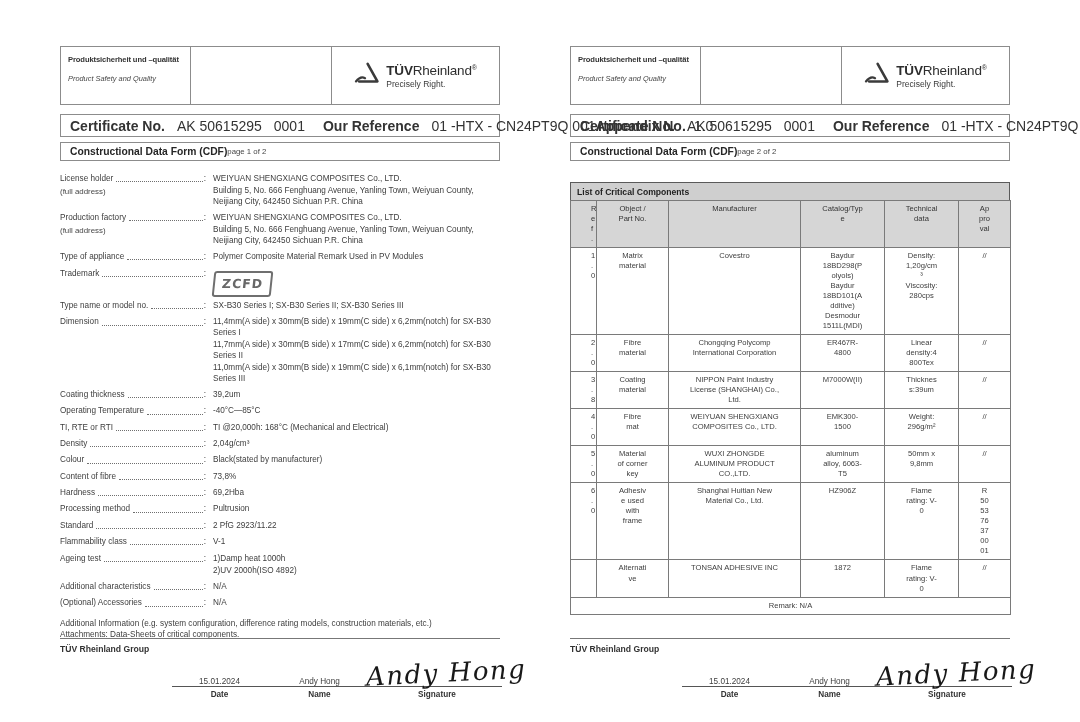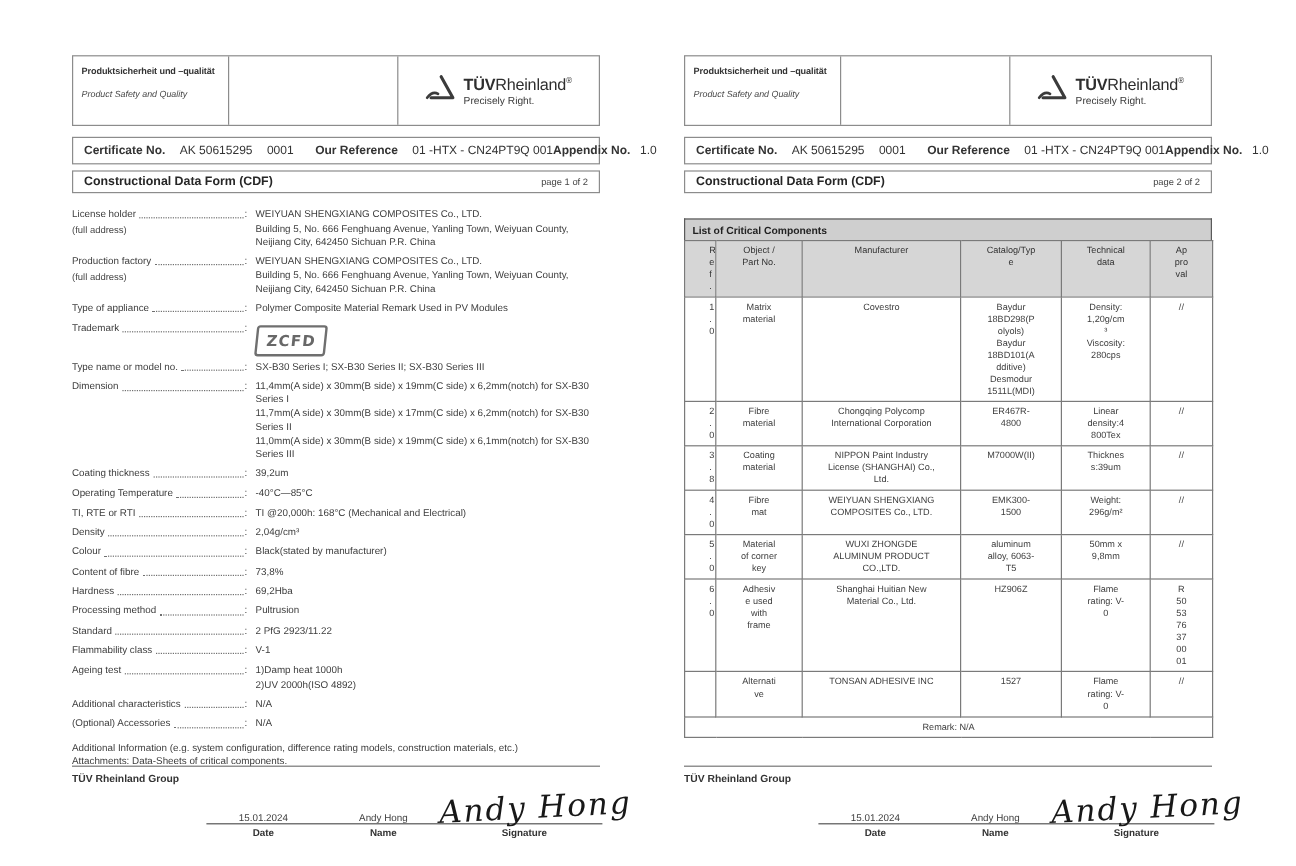--- a/index.html
+++ b/index.html
@@ -18,27 +18,27 @@
   .en{font-style:italic;font-size:7.4px;margin-top:10px;color:#474747;white-space:nowrap}
   .hdr-mid{flex:1;border-right:1px solid #8c8c8c}
   .hdr-right{width:167px;display:flex;align-items:center;justify-content:center;gap:6px}
   .tuv-triangle{width:26px;height:24px;margin-top:-6px;flex-shrink:0}
   .brand-line{font-size:13.5px;color:#2e2e2e;letter-spacing:-0.2px;white-space:nowrap}
   .brand-line .b{font-weight:bold}
   .brand-line sup{font-size:7px}
   .tagline{font-size:8.5px;color:#3a3a3a;margin-top:1px}
 
   .cert-row{border:1px solid #8c8c8c;margin-top:9px;height:23px;display:flex;align-items:center;
-            font-size:10px;padding:0 9px;white-space:nowrap;color:#333}
+            font-size:14px;padding:0 9px;white-space:nowrap;color:#333}
   .b{font-weight:bold}
   .m8{margin-left:8px}.m10{margin-left:12px}.m16{margin-left:18px}
   .spacer{flex:1}
 
   .title-row{border:1px solid #8c8c8c;margin-top:5px;height:19px;display:flex;align-items:center;
-             justify-content:space-between;padding:0 9px}
+             justify-content:flex-start;padding:0 9px}
   .form-title{font-weight:bold;font-size:10.3px;color:#262626}
   .page-ind{font-size:7.8px;color:#464646}
 
   
   .props{margin-top:13px}
   .prop-row{display:flex;font-size:8.2px;line-height:1.3;margin-bottom:4.2px;color:#3d3d3d}
   .prop-label{width:146px;flex-shrink:0}
   .lbl-line{display:flex}
   .lbl-line .txt{white-space:nowrap}
   .lbl-line .dots{flex:1;border-bottom:1px dotted #6f6f6f;margin:0 1px 2.5px 3px}
@@ -480,21 +480,21 @@
               <td>Adhesive used with frame</td>
               <td>Shanghai Huitian New Material Co., Ltd.</td>
               <td>HZ906Z</td>
               <td>Flame rating: V-0</td>
               <td>R 50537637 0001</td>
             </tr>
             <tr>
               <td></td>
               <td>Alternative</td>
               <td>TONSAN ADHESIVE INC</td>
-              <td>1527</td>
+              <td>1872</td>
               <td>Flame rating: V-0</td>
               <td>//</td>
             </tr>
           </tbody>
         <tbody>
           <tr>
             <td class="remark-cell" colspan="6">Remark: N/A</td>
           </tr>
         </tbody>
       </table>

